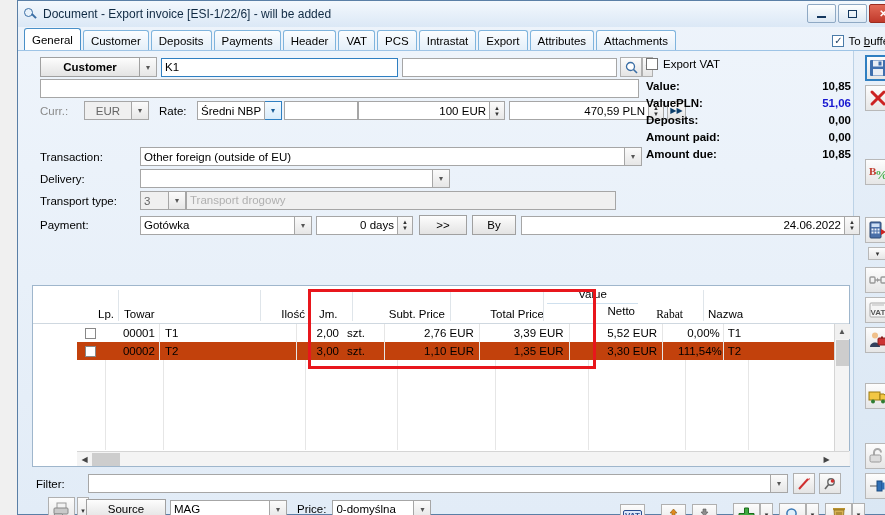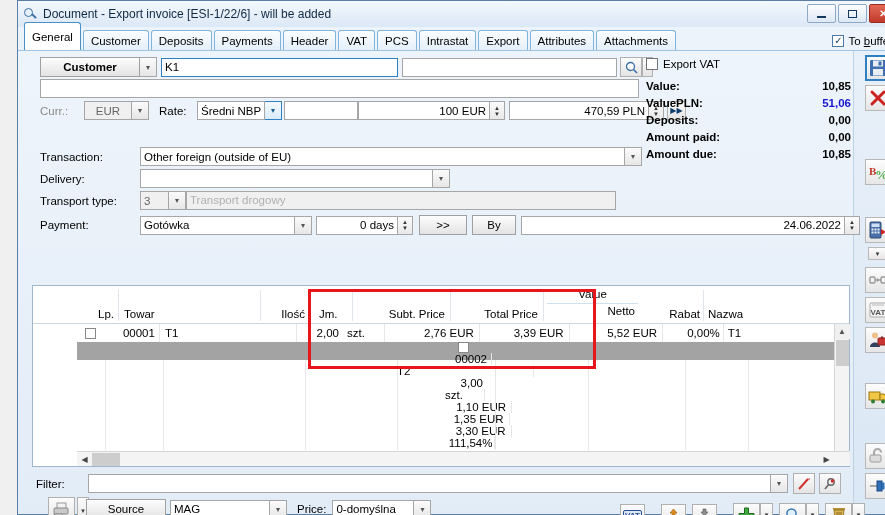--- a/index.html
+++ b/index.html
@@ -65,21 +65,21 @@
     height: 20px; padding: 0 7px;
     border: 1px solid #7fb4dd; border-bottom: none;
     background: linear-gradient(#fbfdff, #e4eff9);
     border-radius: 3px 3px 0 0;
     display: flex; align-items: center;
     font-size: 11.5px; color: #000;
     margin-right: 2px;
     white-space: nowrap;
   }
   .tab.active {
-    background: #fff; height: 28px;
+    background: #fff; height: 22px;
     border-color: #4a90c8;
     font-weight: normal;
     position: relative; z-index: 2;
   }
   .tobuffer {
     position: absolute; right: 8px; bottom: 3px;
     display: flex; align-items: center; gap: 4px; font-size: 11.5px;
   }
   .chk {
     width: 12px; height: 12px; border: 1px solid #4a7ba8; background: #fff;
@@ -149,21 +149,21 @@
   .gridhead {
     height: 38px; flex: 0 0 38px; display: flex; position: relative;
     border-bottom: 1px solid #cfd8e0; background: #fff;
   }
   .gcell { position: relative; display: flex; align-items: flex-end; padding-bottom: 3px; font-size: 11.5px; }
   .gcell.sep::after {
     content: ""; position: absolute; right: 0; top: 4px; bottom: 2px; width: 1px; background: #dfe5ea;
   }
   .gbody { flex: 1 1 auto; position: relative; margin-left: 44px; }
   .grow { height: 18px; display: flex; align-items: center; font-size: 11.5px; }
-  .grow.alt { background: #a3a3a3; flex-direction: column; }
+  .grow.alt { background: #c2410c; }
   .gc { position: relative; height: 18px; display: flex; align-items: center; font-size: 11.5px; }
   .gc.sep::after { content: ""; position: absolute; right: 0; top: 0; bottom: 0; width: 1px; background: #e6e6e6; }
   .rowchk { width: 11px; height: 11px; border: 1px solid #888; background: #fff; }
   .vsb {
     position: absolute; right: 0; top: 0; bottom: 0; width: 15px;
     background: #f4f4f4; border-left: 1px solid #d5d5d5;
     display: flex; flex-direction: column; align-items: center;
   }
   .sb-arrow { width: 15px; height: 15px; display: flex; align-items: center; justify-content: center; font-size: 8px; color: #555; background: #f0f0f0; }
   .sb-thumb { width: 13px; height: 26px; background: #cdcdcd; margin-top: 1px; }
@@ -368,27 +368,27 @@
       </div>
 
       <div class="grid">
         <div class="gridhead">
           <div class="gcell" style="width:28px;"></div>
           <div class="gcell sep" style="width:58px; justify-content:flex-end; padding-right:5px;">Lp.</div>
           <div class="gcell sep" style="width:142px; padding-left:5px;">Towar</div>
           <div class="gcell" style="width:48px; justify-content:flex-end; padding-right:4px;">Ilość</div>
           <div class="gcell sep" style="width:44px; padding-left:10px;">Jm.</div>
           <div class="gcell sep" style="width:98px; justify-content:flex-end; padding-right:6px;">Subt. Price</div>
-          <div class="gcell sep" style="width:93px; justify-content:flex-end; padding-right:6px;">Total Price</div>
+          <div class="gcell sep" style="width:93px; justify-content:flex-end; ">Total Price</div>
           <div class="gcell" style="width:97px; flex-direction:column; align-items:stretch; justify-content:flex-start; padding:0;">
             <div style="text-align:center; height:16px; line-height:16px;">Value</div>
             <div class="valhdr-line"></div>
             <div style="text-align:right; padding-right:6px; margin-top:3px;">Netto</div>
           </div>
-          <div class="gcell sep" style="width:63px; justify-content:flex-end; padding-right:4px;">Rabat</div>
+          <div class="gcell sep" style="width:63px; justify-content:flex-end; padding-right:21px;font-family:Liberation Serif, serif;">Rabat</div>
           <div class="gcell" style="width:130px; padding-left:4px;">Nazwa</div>
         </div>
         <div class="gbody">
           <div class="grow">
             <div class="gc" style="width:28px; justify-content:center;">
                 <span class="rowchk"></span>
               </div>
             <div class="gc sep" style="width:58px; justify-content:flex-end; padding-right:5px;">00001</div>
             <div class="gc sep" style="width:142px; padding-left:5px;">T1</div>
             <div class="gc" style="width:48px; justify-content:flex-end; padding-right:4px;">2,00</div>

